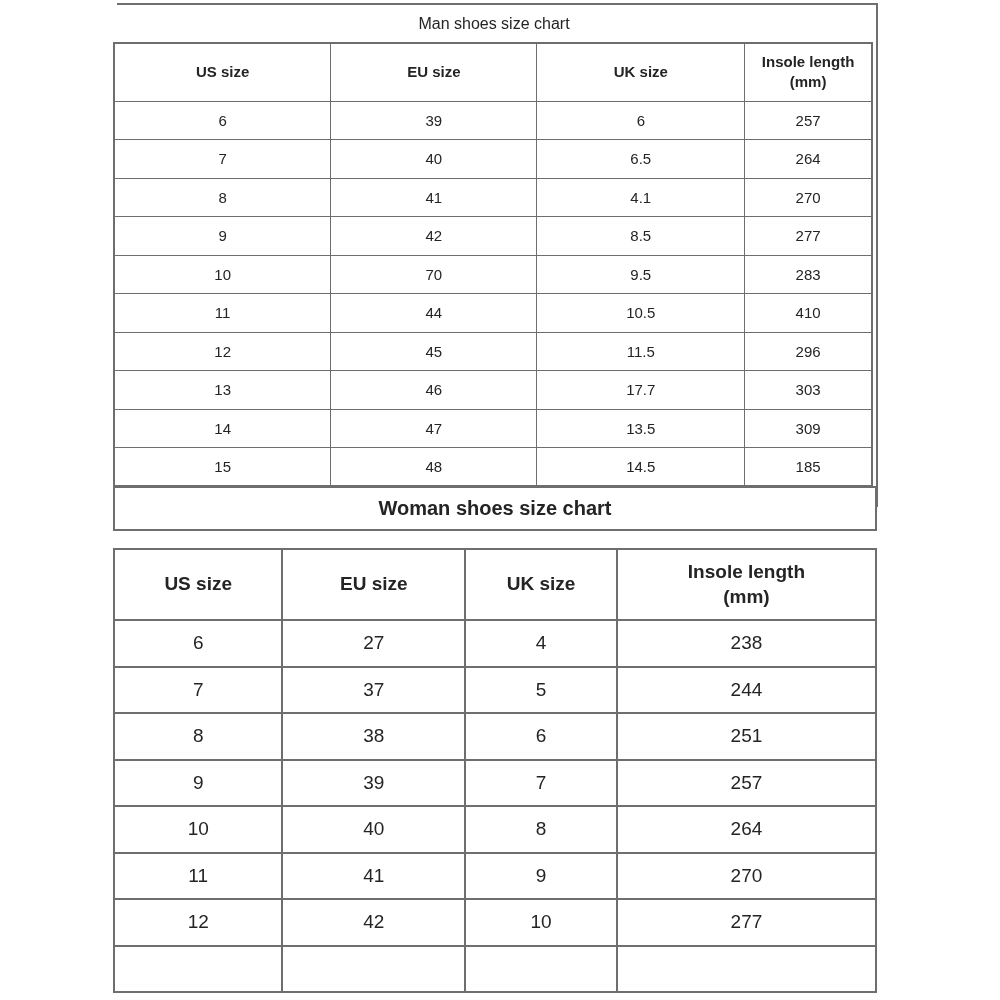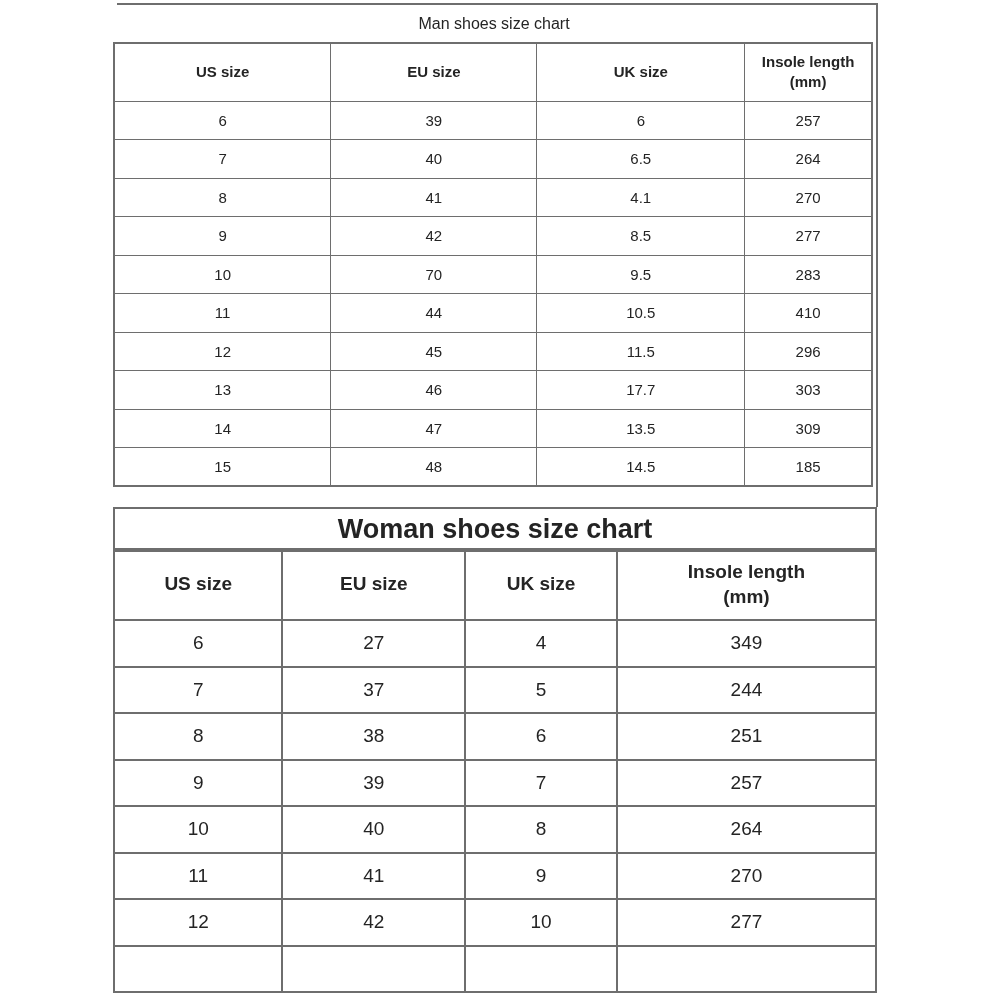--- a/index.html
+++ b/index.html
@@ -65,25 +65,25 @@
     font-weight: normal;
   }
   table.man col.c1 { width: 28.6%; }
   table.man col.c2 { width: 27.2%; }
   table.man col.c3 { width: 27.4%; }
   table.man col.c4 { width: 16.8%; }
 
   
   .woman-title {
     position: absolute;
-    left: 113px; top: 507px;
+    left: 113px; top: 486px;
     width: 764px; height: 45px;
     border: 2px solid #6e6e6e;
     display: flex; align-items: center; justify-content: center;
-    font-size: 27px; font-weight: bold;
+    font-size: 20px; font-weight: bold;
     background: #ffffff;
   }
   table.woman {
     position: absolute;
     left: 113px; top: 548px;
     width: 764px;
     border-collapse: collapse;
     table-layout: fixed;
     border: 2px solid #6e6e6e;
   }
@@ -215,21 +215,21 @@
       <th>UK size</th>
       <th>Insole length
 (mm)</th>
     </tr>
   </thead>
   <tbody>
       <tr>
         <td>6</td>
         <td>27</td>
         <td>4</td>
-        <td>349</td>
+        <td>238</td>
       </tr>
       <tr>
         <td>7</td>
         <td>37</td>
         <td>5</td>
         <td>244</td>
       </tr>
       <tr>
         <td>8</td>
         <td>38</td>

